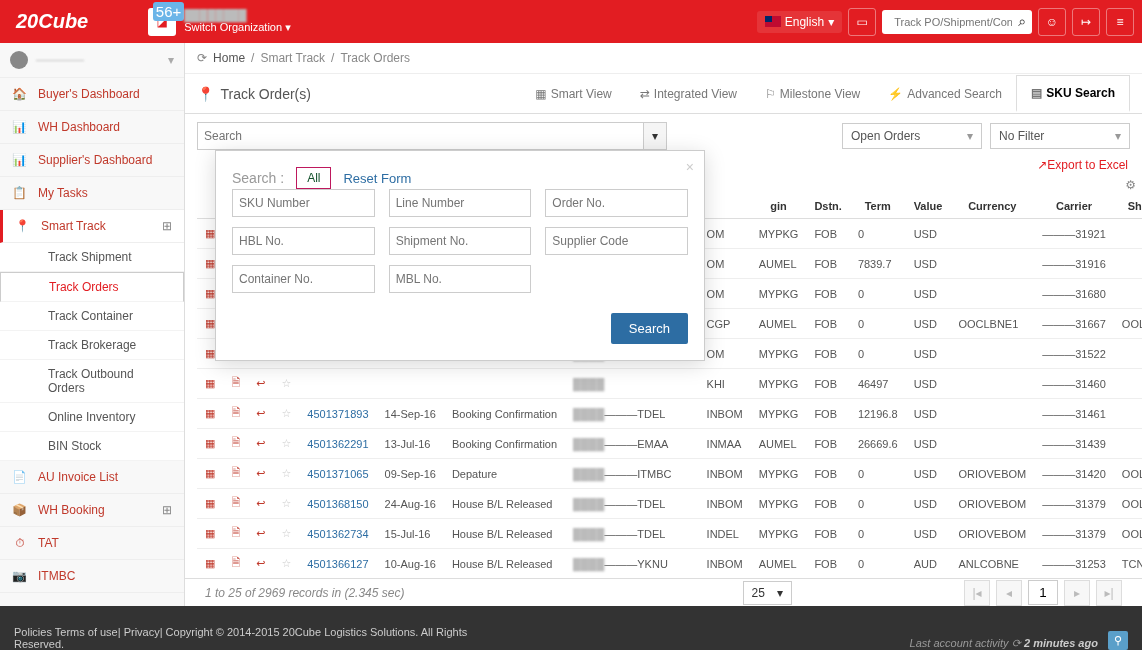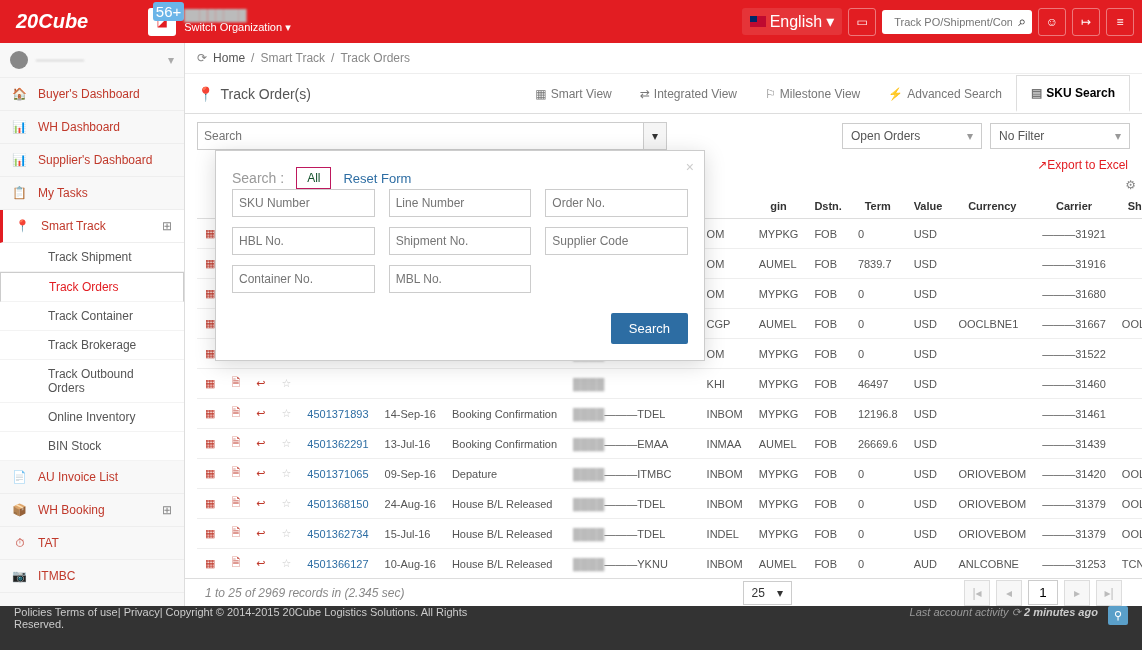--- a/index.html
+++ b/index.html
@@ -6,21 +6,21 @@
 body{font-family:Arial,Helvetica,sans-serif;font-size:12px;color:#333;background:#fff;overflow:hidden}
 .app{width:1142px;height:650px;position:relative;display:flex;flex-direction:column}
 .header{height:43px;background:#e21d22;display:flex;align-items:center;color:#fff;padding:0 8px}
 .logo{font-size:20px;font-weight:bold;font-style:italic;margin-right:60px;padding-left:8px}
 .org-box{display:flex;align-items:center;gap:8px}
 .org-icon{width:28px;height:28px;background:#fff;border-radius:3px;display:flex;align-items:center;justify-content:center;position:relative}
 .badge{position:absolute;top:-6px;right:-8px;background:#6bb5e8;color:#fff;border-radius:3px;font-size:15px;padding:1px 3px}
 .org-text{display:flex;flex-direction:column;font-size:11px}
 .org-text .switch{cursor:pointer}
 .header-right{margin-left:auto;display:flex;align-items:center;gap:6px}
-.lang{background:rgba(255,255,255,.1);padding:4px 8px;border-radius:3px;font-size:16px;display:flex;align-items:center;gap:4px}
+.lang{background:rgba(255,255,255,.1);padding:4px 8px;border-radius:3px;font-size:12px;display:flex;align-items:center;gap:4px}
 .flag{width:16px;height:11px;background:linear-gradient(to bottom,#bf0a30 0%,#bf0a30 50%,#bf0a30 50%);position:relative}
 .flag::before{content:'';position:absolute;width:7px;height:6px;background:#002868;top:0;left:0}
 .hbtn{width:28px;height:28px;border:1px solid rgba(255,255,255,.4);border-radius:3px;display:flex;align-items:center;justify-content:center;cursor:pointer;color:#fff}
 .search-top{background:#fff;border-radius:3px;display:flex;align-items:center;padding:0 6px}
 .search-top input{border:none;outline:none;font-size:11px;padding:6px;width:130px;color:#888}
 .mag{color:#333;font-size:14px}
 .body{flex:1;display:flex;overflow:hidden}
 .sidebar{width:185px;background:#f8f8f8;border-right:1px solid #ddd;overflow-y:auto}
 .user-row{padding:8px 10px;display:flex;align-items:center;gap:8px;border-bottom:1px solid #eee}
 .avatar{width:18px;height:18px;border-radius:50%;background:#888}
@@ -53,21 +53,21 @@
 td{padding:5px 8px;border-bottom:1px solid #eee;white-space:nowrap;color:#555}
 td.num{color:#2d6da3;cursor:pointer}
 .row-icons{color:#c0392b}
 .smudge{color:#bbb;filter:blur(1px)}
 .pager{height:28px;border-top:1px solid #ddd;display:flex;align-items:center;padding:0 20px}
 .pager-info{font-style:italic;color:#888}
 .pager-ctrls{margin-left:auto;display:flex;gap:6px;align-items:center}
 .pg-sel{border:1px solid #ccc;padding:4px 8px;display:flex;align-items:center;gap:12px}
 .pg-btn{width:26px;height:26px;border:1px solid #ddd;background:#f7f7f7;display:flex;align-items:center;justify-content:center;color:#bbb;cursor:pointer}
 .pg-input{width:30px;border:1px solid #ccc;padding:4px;text-align:center}
-.footer{height:44px;background:#333;color:#ccc;display:flex;align-items:flex-start;padding:0 14px;font-size:11px}
+.footer{height:44px;background:#333;color:#ccc;display:flex;align-items:flex-end;padding:0 14px;font-size:11px}
 .footer .ftxt{max-width:500px}
 .footer .activity{margin-left:auto;font-style:italic;color:#999}
 .footer .activity b{color:#ccc}
 .link-icon{margin-left:10px;background:#5a9fc9;color:#fff;padding:3px 6px;border-radius:2px}
 
 .search-panel{position:absolute;left:215px;top:150px;width:490px;background:#fff;border:1px solid #ccc;box-shadow:0 4px 20px rgba(0,0,0,.15);z-index:50;padding:16px}
 .sp-head{display:flex;align-items:center;gap:12px;margin-bottom:0}
 .sp-head .lbl{color:#999;font-size:14px}
 .sp-head .all{border:1px solid #be185d;padding:3px 10px;color:#14532d;font-size:12px;cursor:pointer}
 .sp-head .reset{color:#2d6da3;cursor:pointer;font-size:13px}

